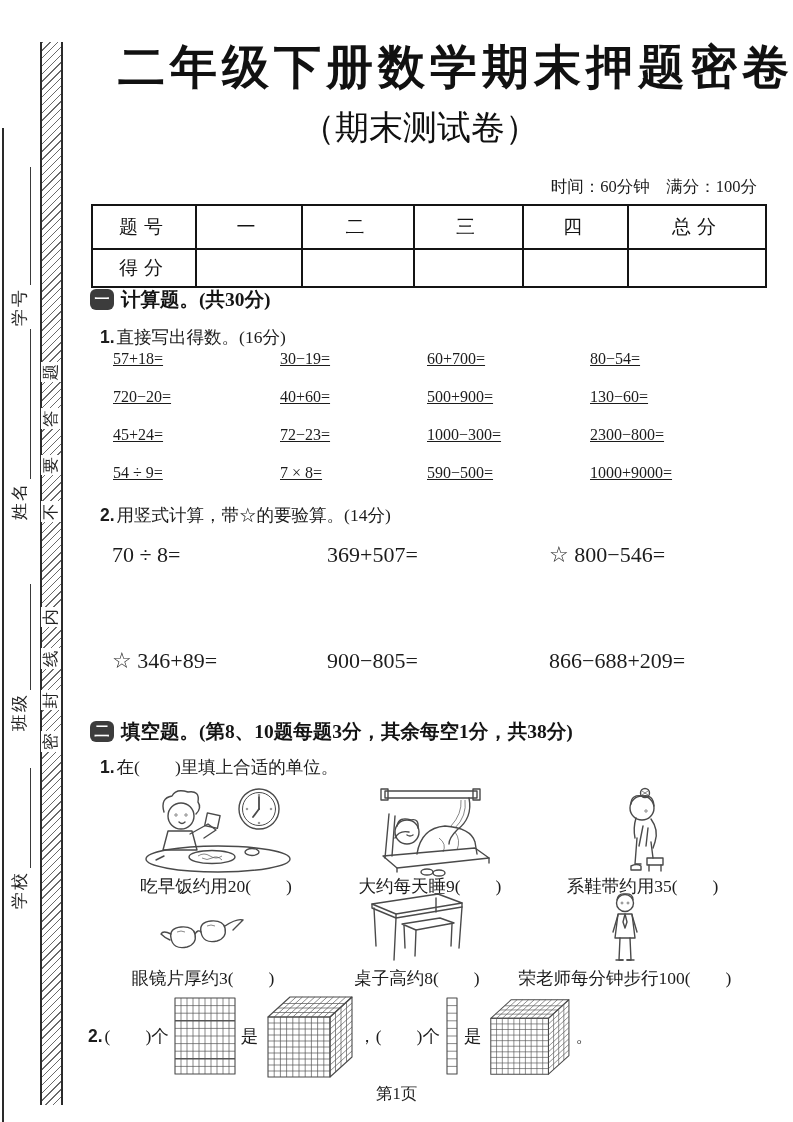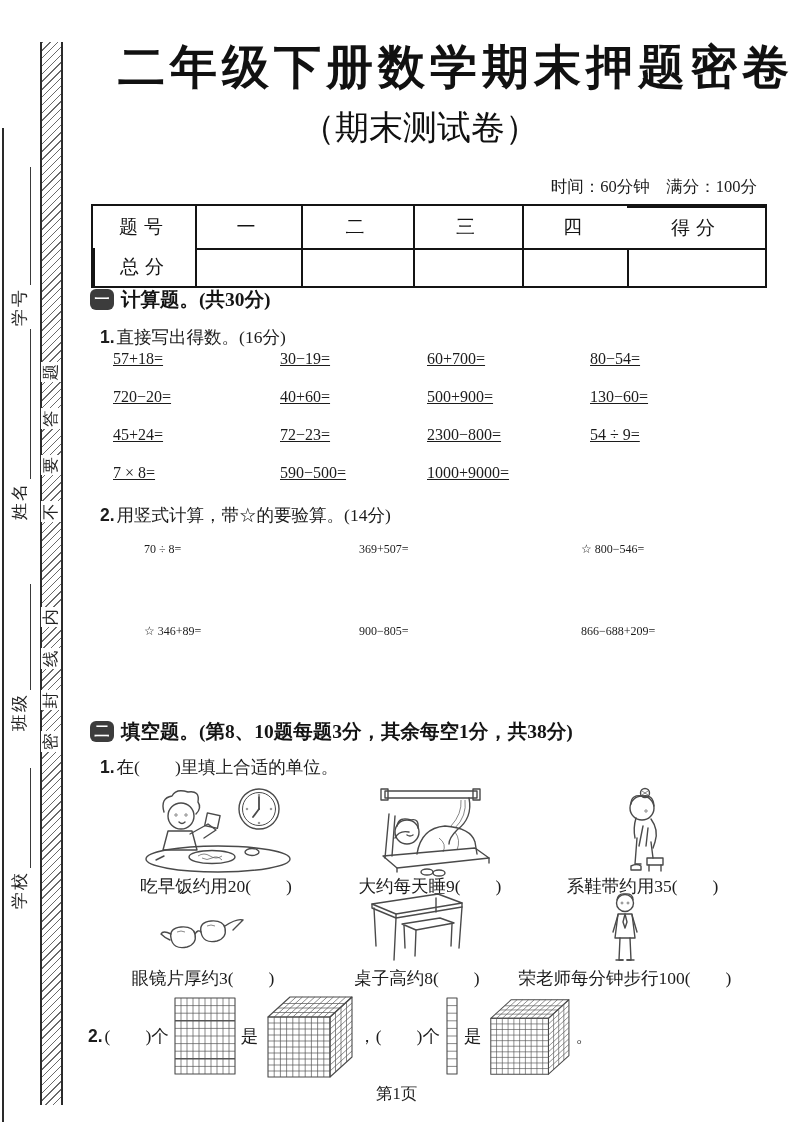--- a/index.html
+++ b/index.html
@@ -43,21 +43,21 @@
   
   .sec-head{display:flex;align-items:center;gap:7px;font-size:19.5px;font-weight:700;color:#141414;}
   .badge{width:24px;height:21px;background:#3c3c3c;border-radius:6px;color:#fff;
      display:flex;align-items:center;justify-content:center;font-size:15px;font-weight:700;flex:0 0 auto;}
   .q-line{font-size:17.5px;color:#1c1c1c;}
   .q-num{font-weight:700;font-family:"Liberation Sans","DejaVu Sans",sans-serif;margin-right:2px;}
 
   .calc-grid{left:113px;top:350px;width:645px;display:grid;
      grid-template-columns:167px 147px 163px 1fr;grid-auto-rows:38px;font-size:16px;text-decoration:underline;}
   .vert-grid{left:112px;top:542px;width:648px;display:grid;
-     grid-template-columns:215px 222px 1fr;grid-auto-rows:26px;row-gap:56px;font-size:12px;margin-left:32px;}
+     grid-template-columns:215px 222px 1fr;grid-auto-rows:26px;row-gap:80px;font-size:22px;}
 
   
   .unit-item{display:flex;flex-direction:column;align-items:center;justify-content:flex-end;}
   .unit-item .cap{font-size:17.5px;white-space:nowrap;color:#1c1c1c;}
   .pic{display:flex;align-items:flex-end;justify-content:center;}
   svg{overflow:visible;}
   .ln{stroke:#4a4a4a;stroke-width:1.4;fill:none;stroke-linecap:round;stroke-linejoin:round;}
   .thin{stroke:#555;stroke-width:0.7;fill:none;}
 
   .blocks-line{left:88px;top:993px;width:680px;display:flex;align-items:center;font-size:17.5px;}
@@ -104,22 +104,22 @@
   <div class="abs title">二年级下册数学期末押题密卷</div>
   <div class="abs subtitle">（期末测试卷）</div>
   <div class="abs meta">时间：60分钟　满分：100分</div>
 
   <div class="abs score-table">
     <div class="cell first">题号</div>
     <div class="cell">一</div>
     <div class="cell">二</div>
     <div class="cell">三</div>
     <div class="cell">四</div>
+    <div class="cell">总分</div>
     <div class="cell first r2">得分</div>
-    <div class="cell">总分</div>
     <div class="cell r2"></div>
     <div class="cell r2"></div>
     <div class="cell r2"></div>
     <div class="cell r2"></div>
     <div class="cell r2"></div>
   </div>
 
   <div class="abs sec-head" style="left:90px;top:286px;">
     <span class="badge">一</span>
     <span>计算题。(共30分)</span>
@@ -133,20 +133,21 @@
     <span>57+18=</span>
     <span>30−19=</span>
     <span>60+700=</span>
     <span>80−54=</span>
     <span>720−20=</span>
     <span>40+60=</span>
     <span>500+900=</span>
     <span>130−60=</span>
     <span>45+24=</span>
     <span>72−23=</span>
+    <span>1000−300=</span>
     <span>2300−800=</span>
     <span>54 ÷ 9=</span>
     <span>7 × 8=</span>
     <span>590−500=</span>
     <span>1000+9000=</span>
   </div>
 
   <div class="abs q-line" style="left:100px;top:503px;">
     <span class="q-num">2.</span><span>用竖式计算，带☆的要验算。(14分)</span>
   </div>

